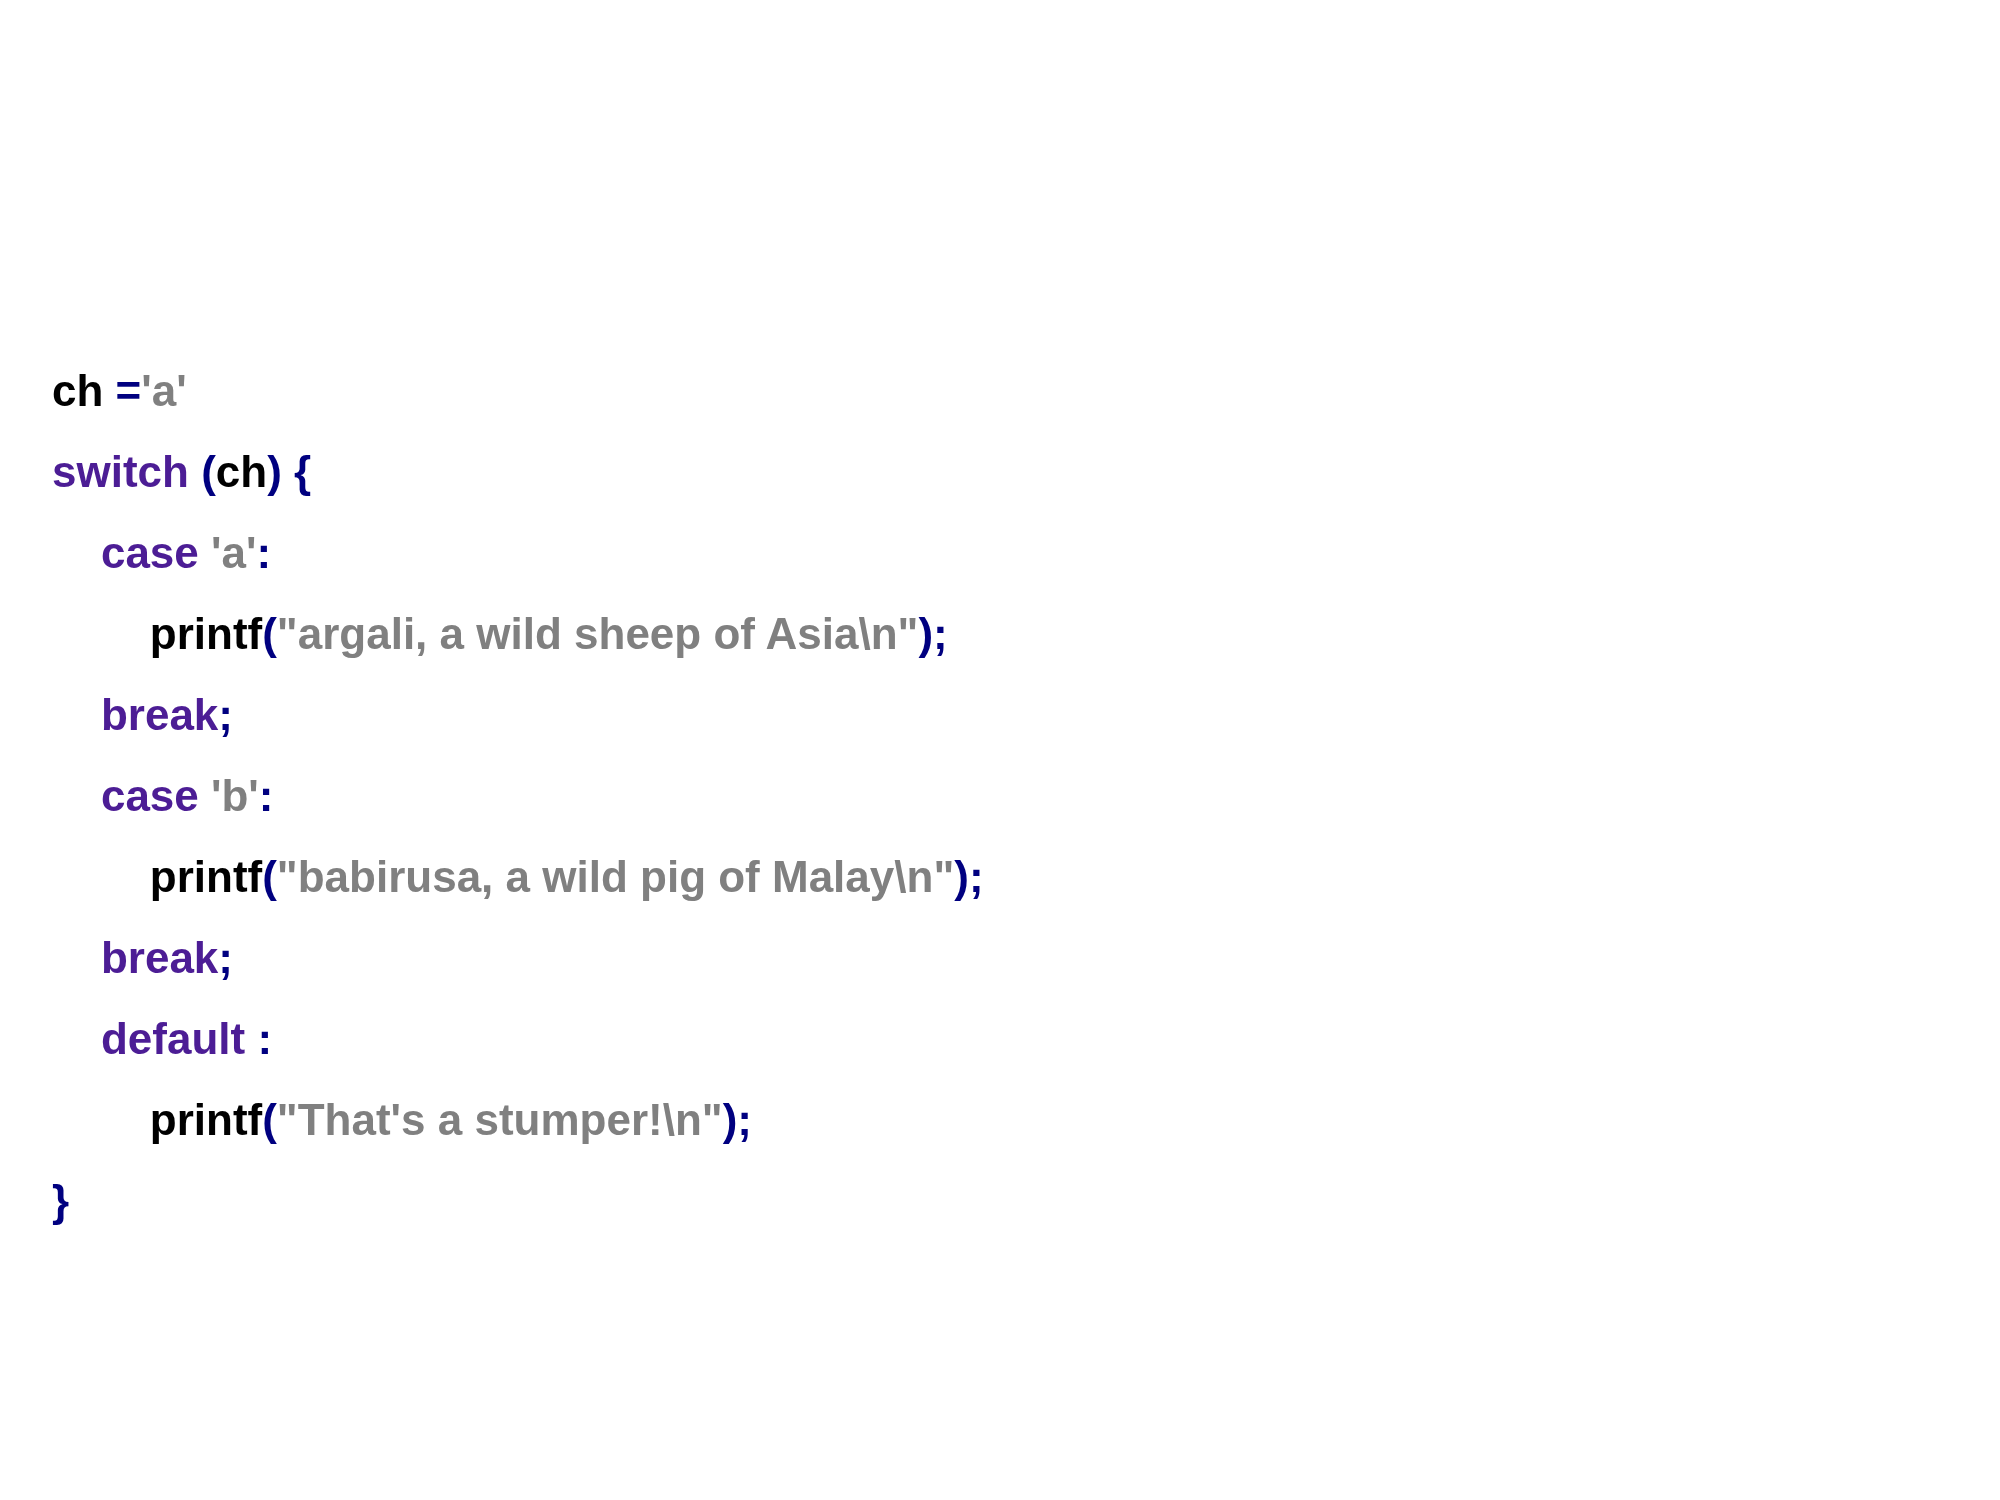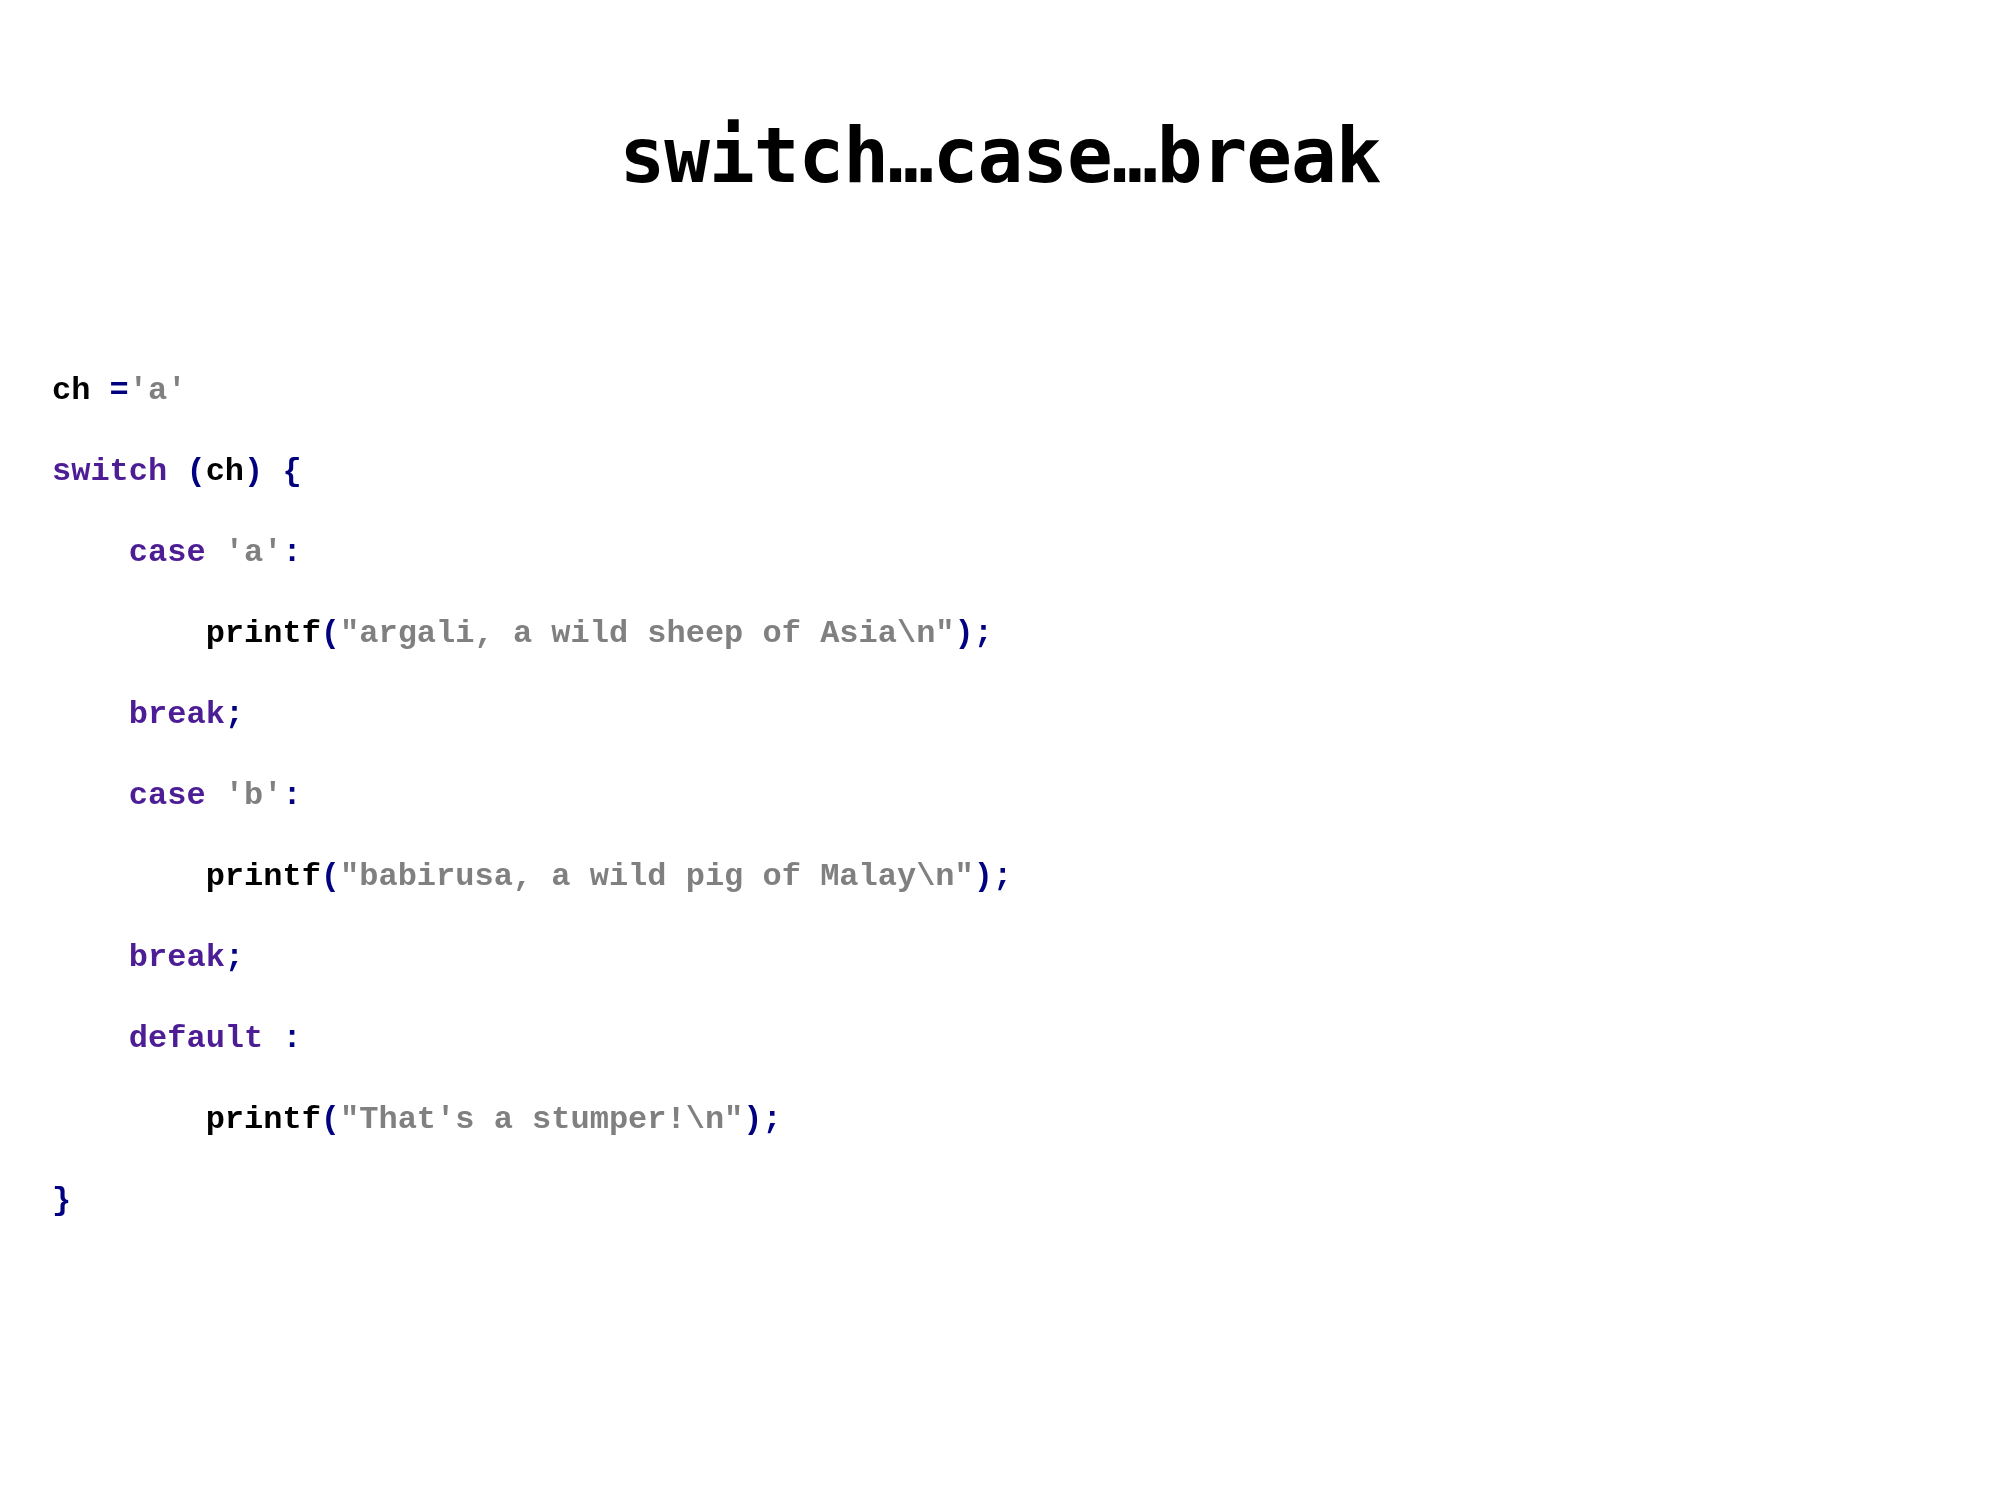--- a/index.html
+++ b/index.html
@@ -36,23 +36,23 @@
     white-space: pre;
     line-height: 1;
   }
 
   
   .code {
     position: absolute;
     top: 350px;
     left: 52px;
     width: 1900px;
-    font-family: Liberation Mono, monospace;
+    font-family: Liberation Sans, sans-serif;
     font-weight: bold;
-    font-size: 32px;
+    font-size: 44px;
     line-height: 81px;
     white-space: pre;
   }
   .code .line {
     white-space: pre;
     height: 81px;
   }
   .tok-plain   { color: #000000; }
   .tok-keyword { color: #4c1d95; }
   .tok-punct   { color: #000080; }
@@ -68,18 +68,17 @@
     color: #000000;
     white-space: pre;
     line-height: 1.2;
   }
 </style>
 </head>
 <body>
 
 <div class="slide">
 
-  <div class="title">switch…case…break</div>
 
   <div class="code"><div class="line"><span class="tok-plain">ch </span><span class="tok-punct">=</span><span class="tok-string">'a'</span></div><div class="line"><span class="tok-keyword">switch</span><span class="tok-punct"> (</span><span class="tok-plain">ch</span><span class="tok-punct">) {</span></div><div class="line"><span>    </span><span class="tok-keyword">case</span><span class="tok-plain"> </span><span class="tok-string">'a'</span><span class="tok-punct">:</span></div><div class="line"><span>        </span><span class="tok-plain">printf</span><span class="tok-punct">(</span><span class="tok-string">"argali, a wild sheep of Asia\n"</span><span class="tok-punct">);</span></div><div class="line"><span>    </span><span class="tok-keyword">break</span><span class="tok-punct">;</span></div><div class="line"><span>    </span><span class="tok-keyword">case</span><span class="tok-plain"> </span><span class="tok-string">'b'</span><span class="tok-punct">:</span></div><div class="line"><span>        </span><span class="tok-plain">printf</span><span class="tok-punct">(</span><span class="tok-string">"babirusa, a wild pig of Malay\n"</span><span class="tok-punct">);</span></div><div class="line"><span>    </span><span class="tok-keyword">break</span><span class="tok-punct">;</span></div><div class="line"><span>    </span><span class="tok-keyword">default</span><span class="tok-plain"> </span><span class="tok-punct">:</span></div><div class="line"><span>        </span><span class="tok-plain">printf</span><span class="tok-punct">(</span><span class="tok-string">"That's a stumper!\n"</span><span class="tok-punct">);</span></div><div class="line"><span class="tok-punct">}</span></div></div>
 
 
 </div>
 
 </body></html>

